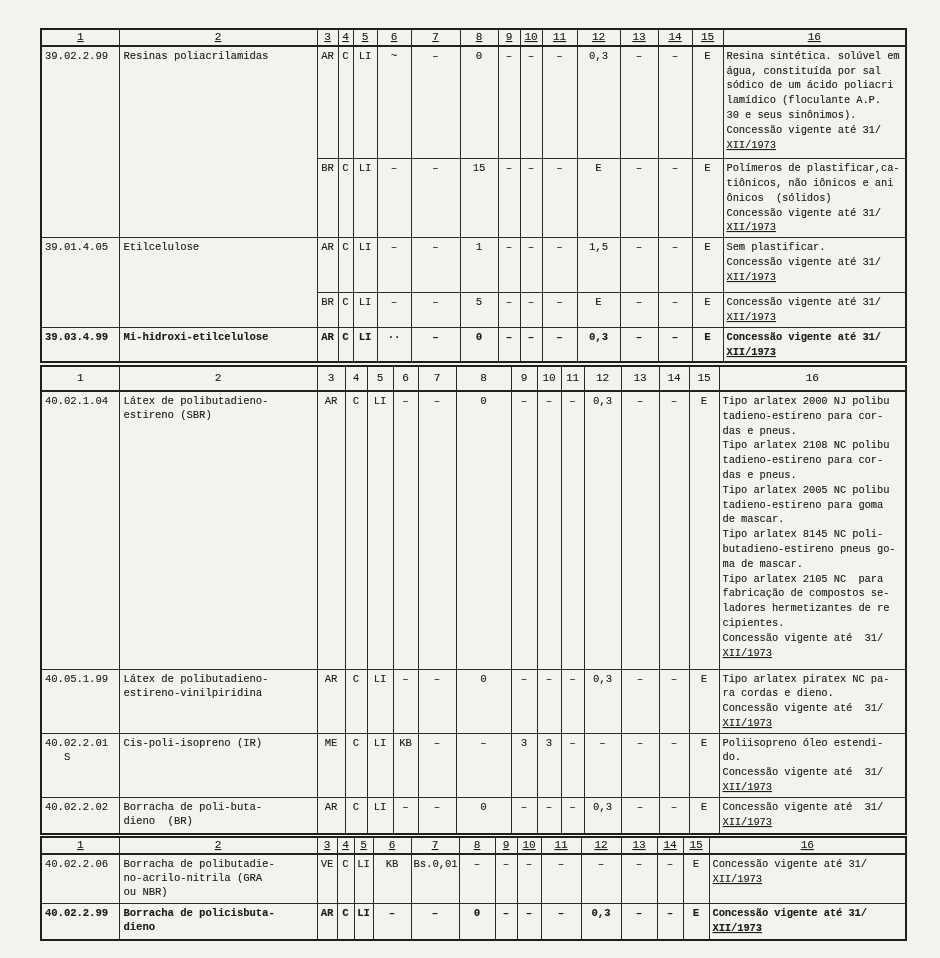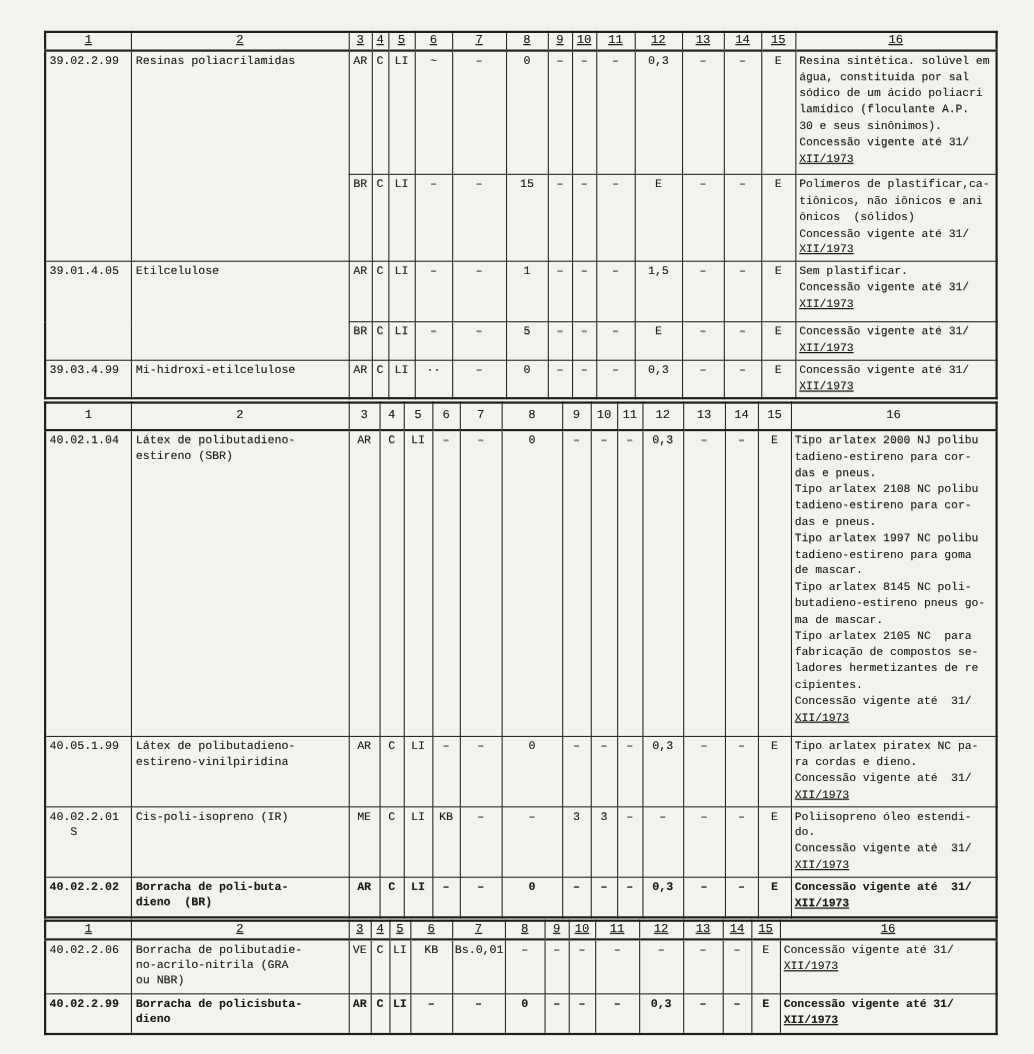--- a/index.html
+++ b/index.html
@@ -327,21 +327,21 @@
             <div class="ln">–</div>
           </td>
           <td class="val">
             <div class="ln">E</div>
           </td>
           <td class="obs">
             <div class="ln">Concessão vigente até 31/</div>
             <div class="ln u">XII/1973</div>
           </td>
         </tr>
-        <tr style="height: 35px;">
+        <tr style="height: 35px; font-weight: bold;">
           <td class="code">
             <div class="ln">39.03.4.99</div>
           </td>
           <td class="desc">
             <div class="ln">Mi-hidroxi-etilcelulose</div>
           </td>
           <td class="val">
             <div class="ln">AR</div>
           </td>
           <td class="val">
@@ -508,21 +508,21 @@
           <td class="val">
             <div class="ln">E</div>
           </td>
           <td class="obs">
             <div class="ln">Tipo arlatex 2000 NJ polibu</div>
             <div class="ln">tadieno-estireno para cor-</div>
             <div class="ln">das e pneus.</div>
             <div class="ln">Tipo arlatex 2108 NC polibu</div>
             <div class="ln">tadieno-estireno para cor-</div>
             <div class="ln">das e pneus.</div>
-            <div class="ln">Tipo arlatex 1997 NC polibu</div>
+            <div class="ln">Tipo arlatex 2005 NC polibu</div>
             <div class="ln">tadieno-estireno para goma</div>
             <div class="ln">de mascar.</div>
             <div class="ln">Tipo arlatex 8145 NC poli-</div>
             <div class="ln">butadieno-estireno pneus go-</div>
             <div class="ln">ma de mascar.</div>
             <div class="ln">Tipo arlatex 2105 NC  para</div>
             <div class="ln">fabricação de compostos se-</div>
             <div class="ln">ladores hermetizantes de re</div>
             <div class="ln">cipientes.</div>
             <div class="ln">Concessão vigente até  31/</div>
@@ -630,21 +630,21 @@
           <td class="val">
             <div class="ln">E</div>
           </td>
           <td class="obs">
             <div class="ln">Poliisopreno óleo estendi-</div>
             <div class="ln">do.</div>
             <div class="ln">Concessão vigente até  31/</div>
             <div class="ln u">XII/1973</div>
           </td>
         </tr>
-        <tr style="height: 37px; font-weight: bold;">
+        <tr style="height: 37px;">
           <td class="code">
             <div class="ln">40.02.2.02</div>
           </td>
           <td class="desc">
             <div class="ln">Borracha de poli-buta-</div>
             <div class="ln">dieno  (BR)</div>
           </td>
           <td class="val">
             <div class="ln">AR</div>
           </td>

